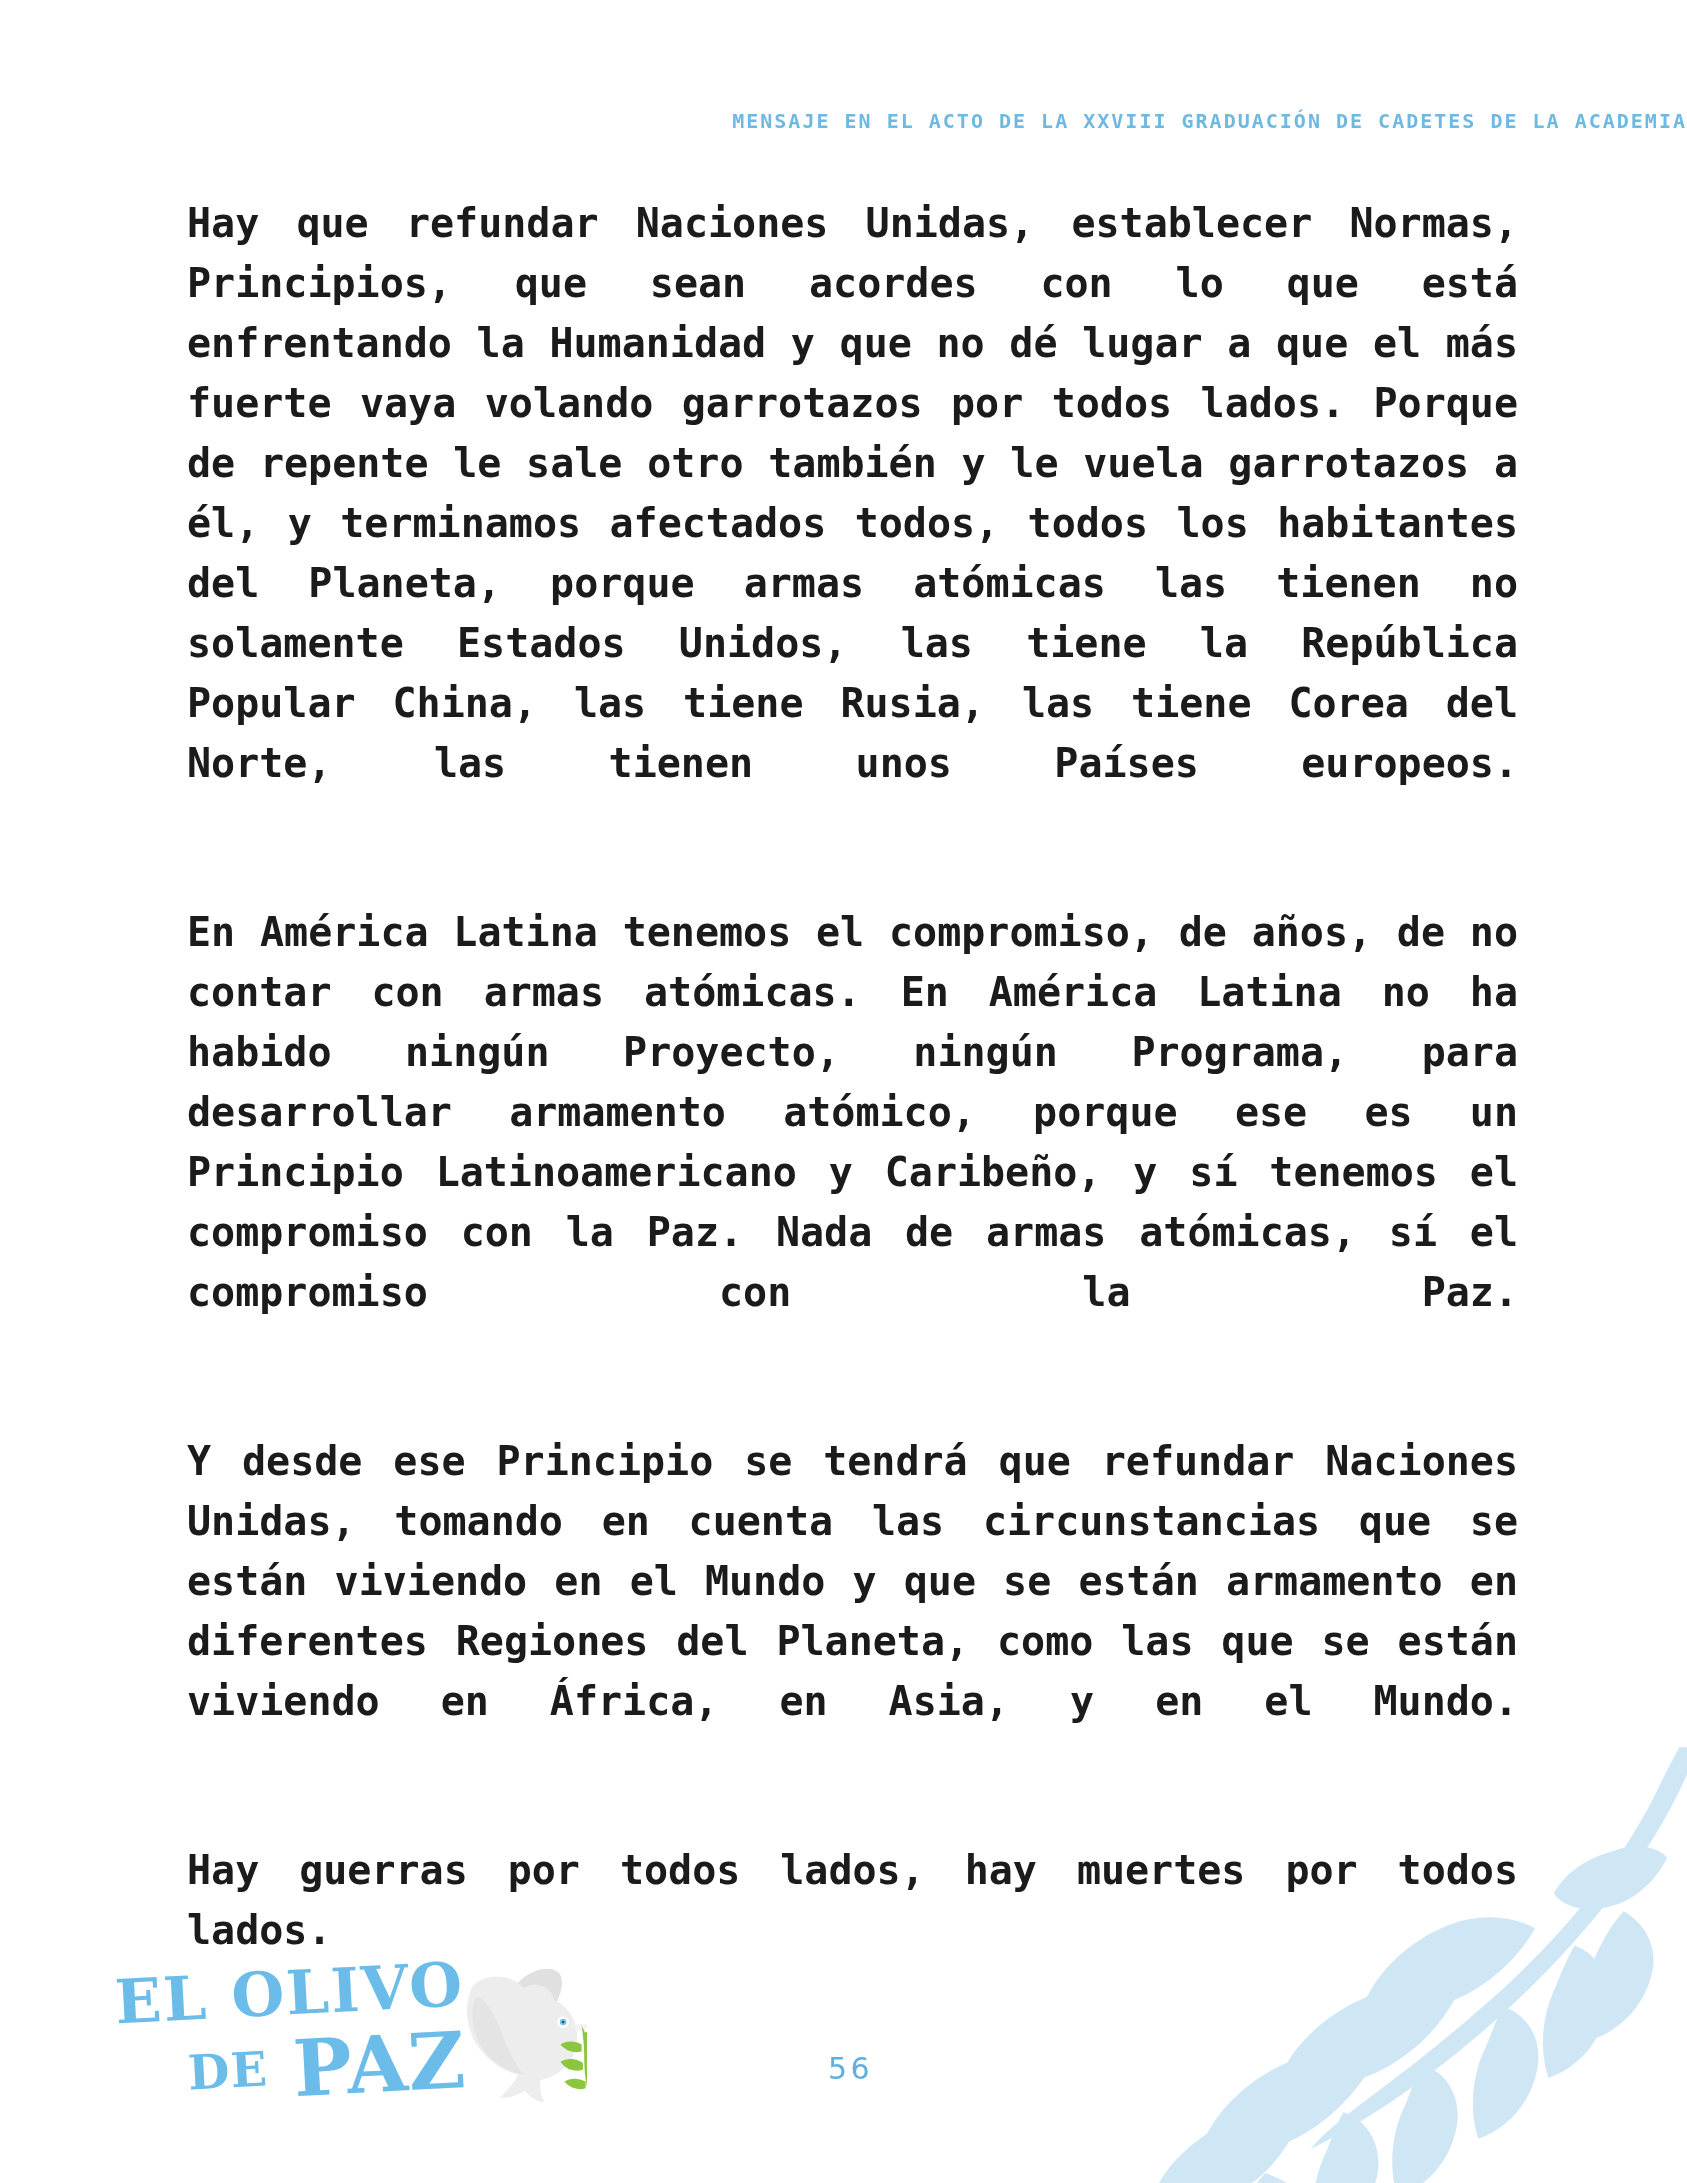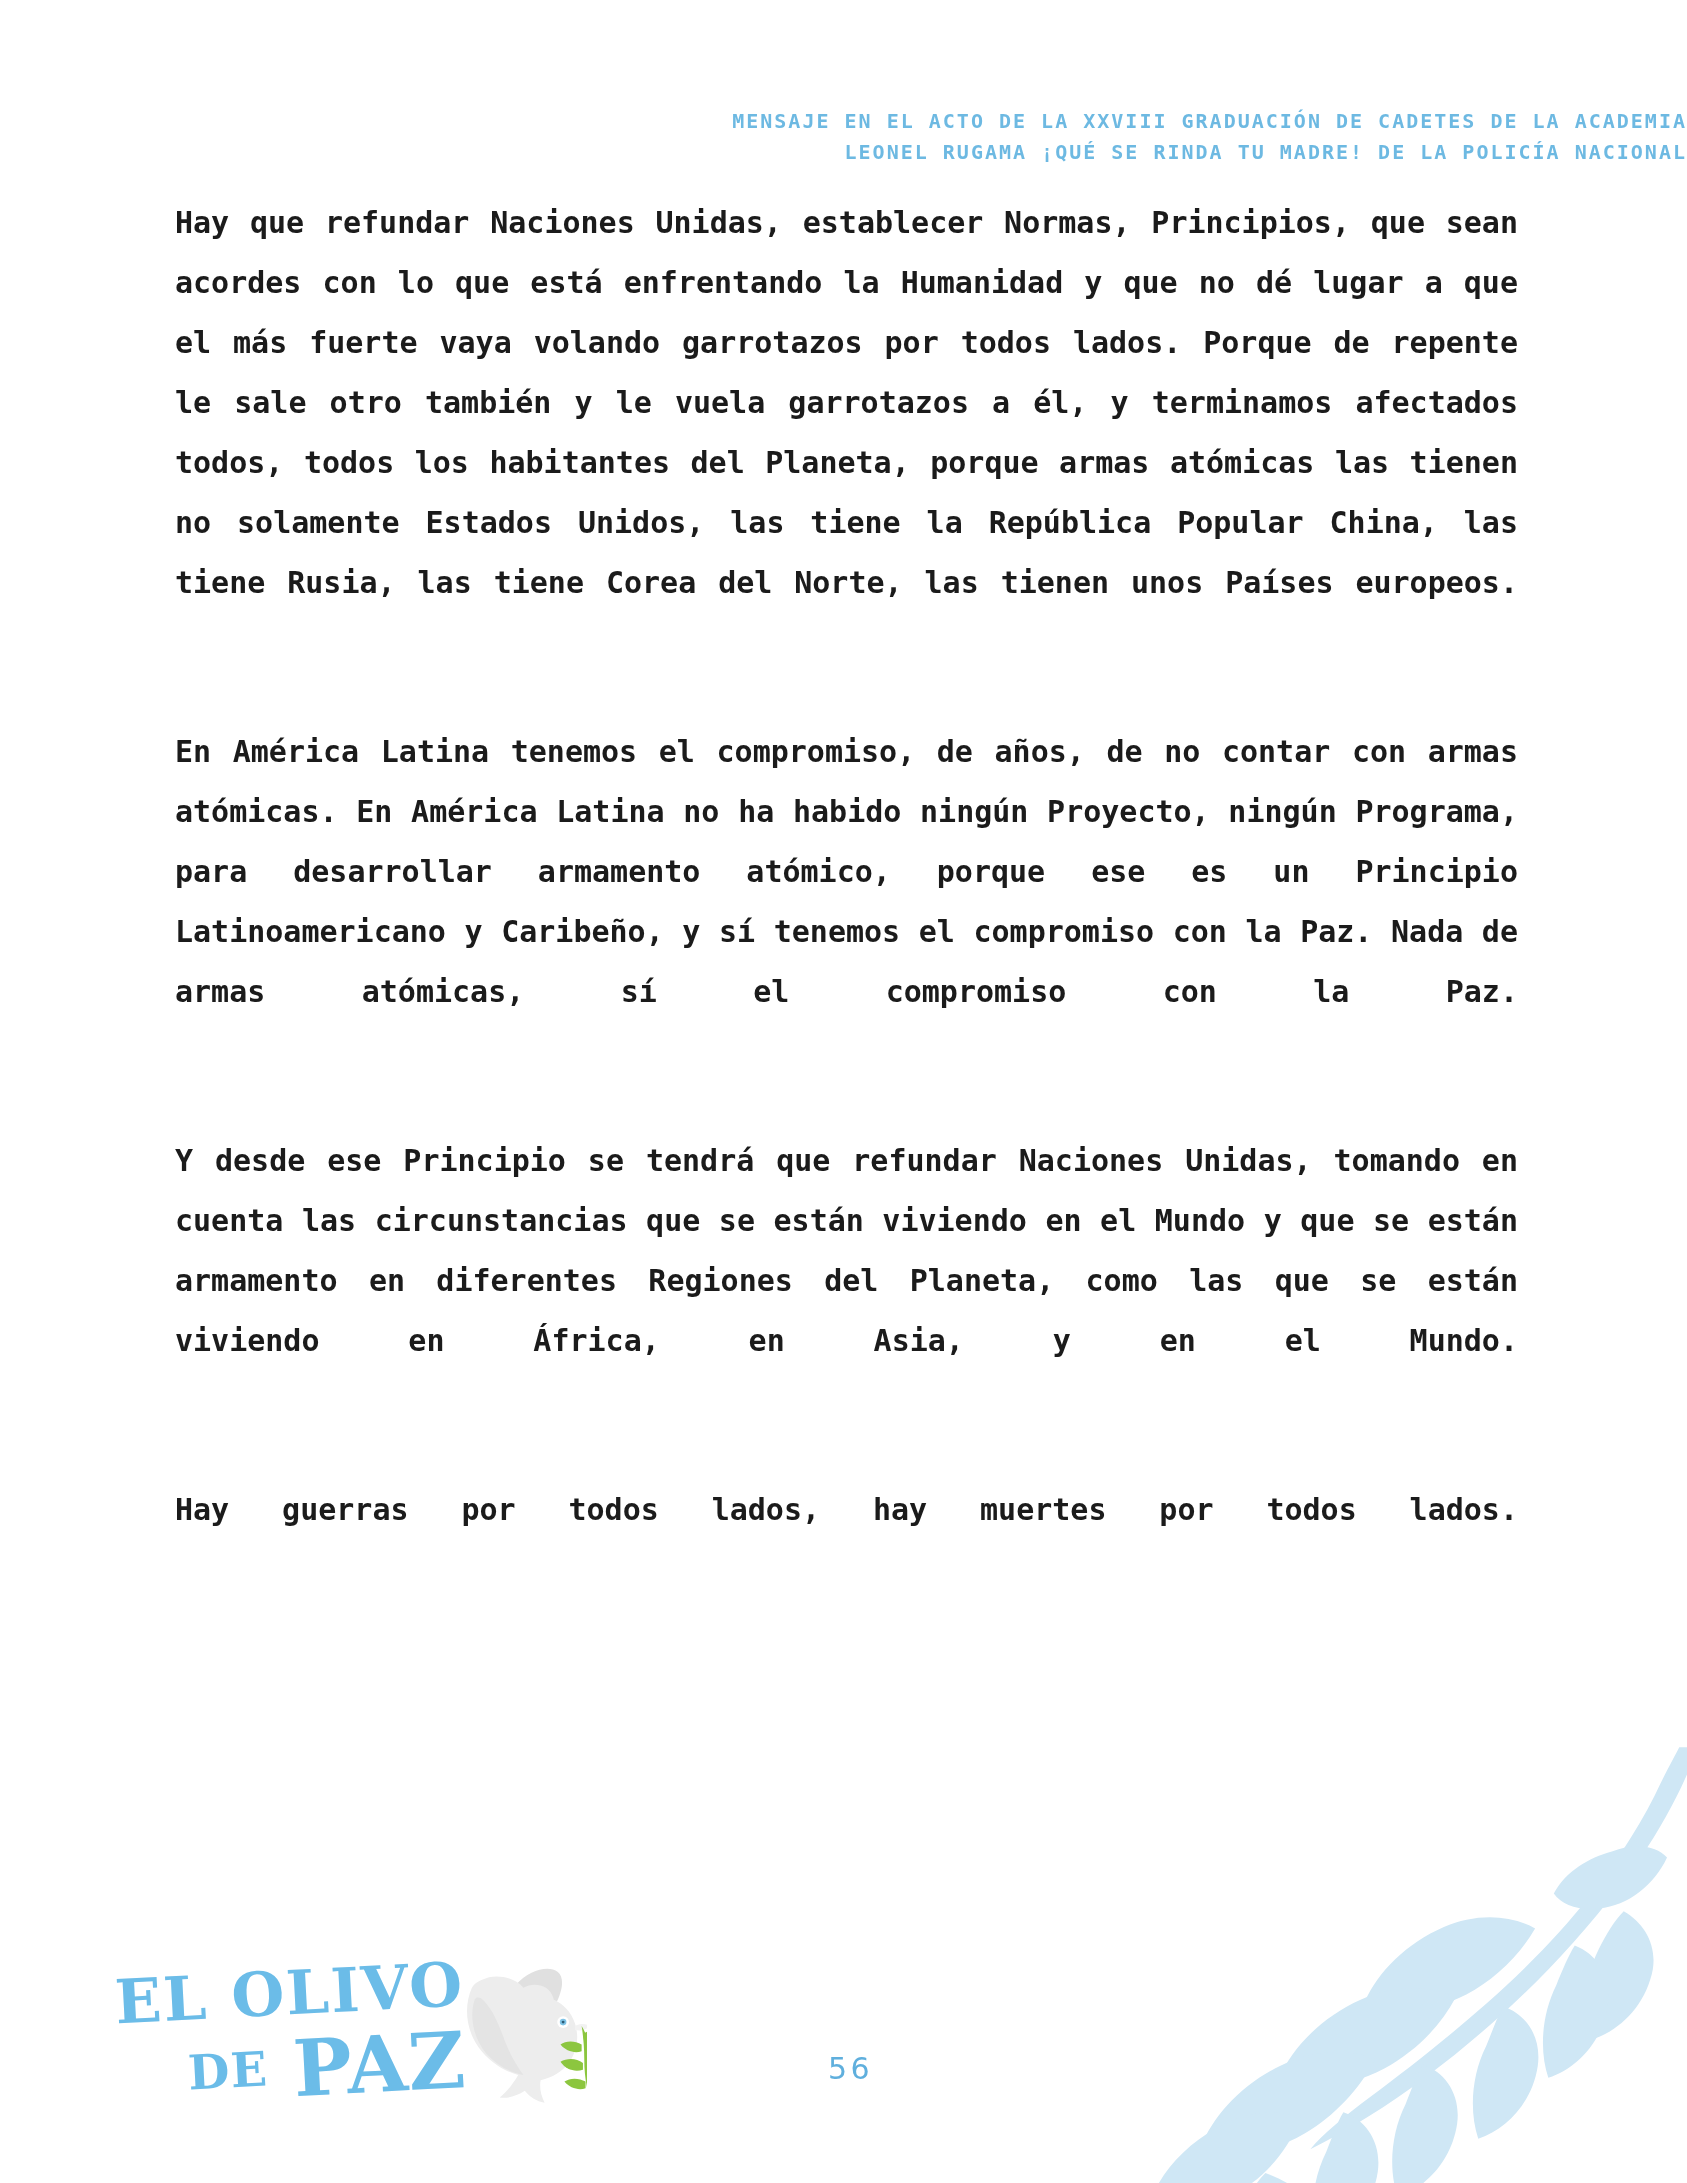--- a/index.html
+++ b/index.html
@@ -58,24 +58,24 @@
 
   
   .body-col {
     position: absolute;
     left: 171px;
     top: 193px;
     width: 1347px;
     z-index: 2;
   }
   .para {
-    margin: 0 0 49px 4px;
+    margin: 0 0 49px 16px;
     font-family: "DejaVu Sans Mono", monospace;
     font-weight: 700;
-    font-size: 30px;
+    font-size: 40px;
     line-height: 60px;
     color: #1b1b1b;
     text-align: justify;
     text-justify: inter-word;
     letter-spacing: 0px;
     word-spacing: 0px;
     -webkit-hyphens: none;
     hyphens: none;
   }
   .para:last-child { margin-bottom: 0; }
@@ -151,21 +151,20 @@
                  C100 706 152 698 196 670 C234 646 266 610 286 560 Z"></path>
 
         <path d="M232 644 C204 672 190 714 196 752 C238 746 276 718 296 680
                  C276 664 254 652 232 644 Z"></path>
       </g>
     </svg>
   </div>
 
   <div class="running-head">
     <span class="rh-line">MENSAJE EN EL ACTO DE LA XXVIII GRADUACIÓN DE CADETES DE LA ACADEMIA</span>
-    <span class="rh-line">LEONEL RUGAMA ¡QUÉ SE RINDA TU MADRE! DE LA POLICÍA NACIONAL</span>
   </div>
 
   <div class="body-col">
     <p class="para jlast">Hay que refundar Naciones Unidas, establecer Normas, Principios, que sean acordes con lo que está enfrentando la Humanidad y que no dé lugar a que el más fuerte vaya volando garrotazos por todos lados. Porque de repente le sale otro también y le vuela garrotazos a él, y terminamos afectados todos, todos los habitantes del Planeta, porque armas atómicas las tienen no solamente Estados Unidos, las tiene la República Popular China, las tiene Rusia, las tiene Corea del Norte, las tienen unos Países europeos.</p>
     <p class="para jlast">En América Latina tenemos el compromiso, de años, de no contar con armas atómicas. En América Latina no ha habido ningún Proyecto, ningún Programa, para desarrollar armamento atómico, porque ese es un Principio Latinoamericano y Caribeño, y sí tenemos el compromiso con la Paz. Nada de armas atómicas, sí el compromiso con la Paz.</p>
     <p class="para jlast">Y desde ese Principio se tendrá que refundar Naciones Unidas, tomando en cuenta las circunstancias que se están viviendo en el Mundo y que se están armamento en diferentes Regiones del Planeta, como las que se están viviendo en África, en Asia, y en el Mundo.</p>
     <p class="para jlast">Hay guerras por todos lados, hay muertes por todos lados.</p>
   </div>
 
   <div class="logo-block">

